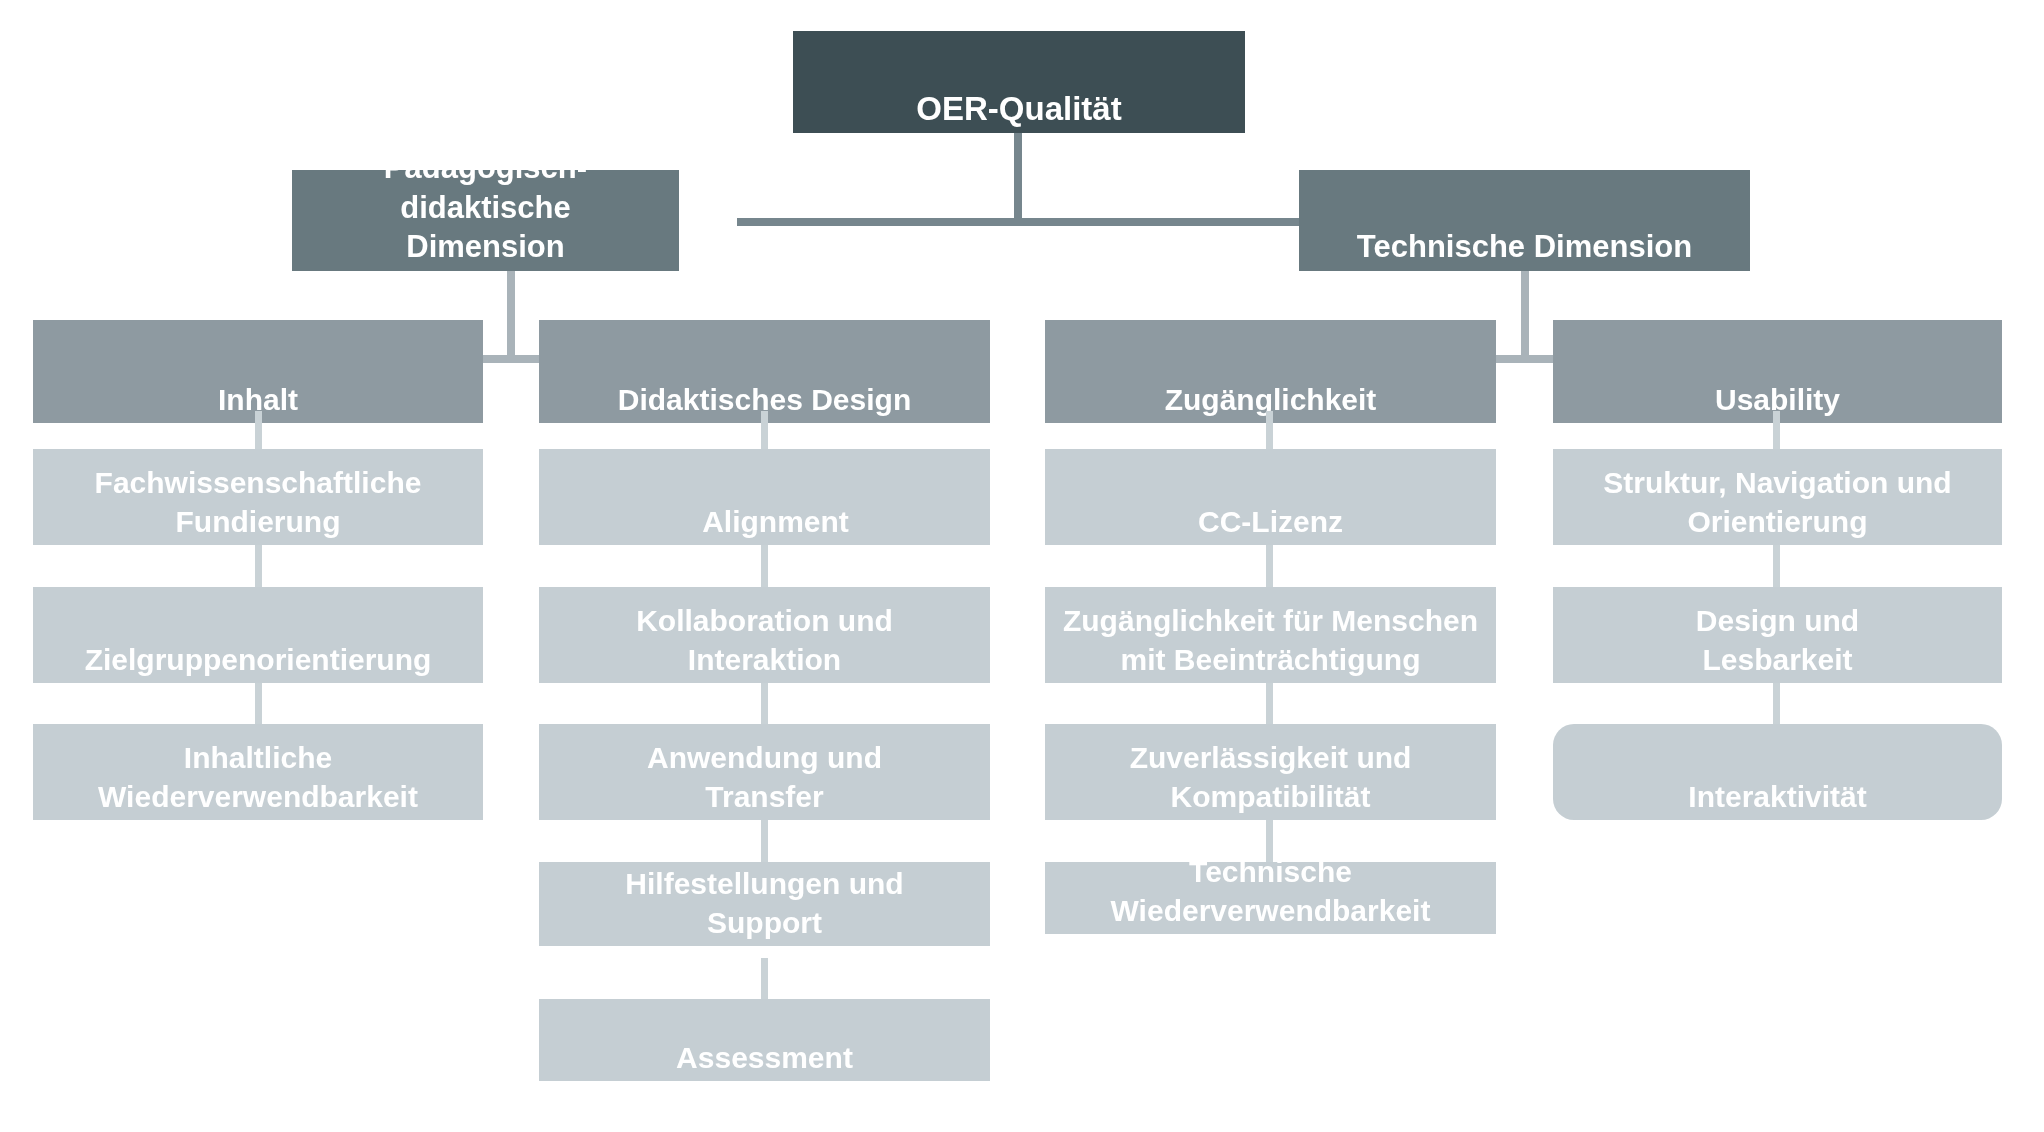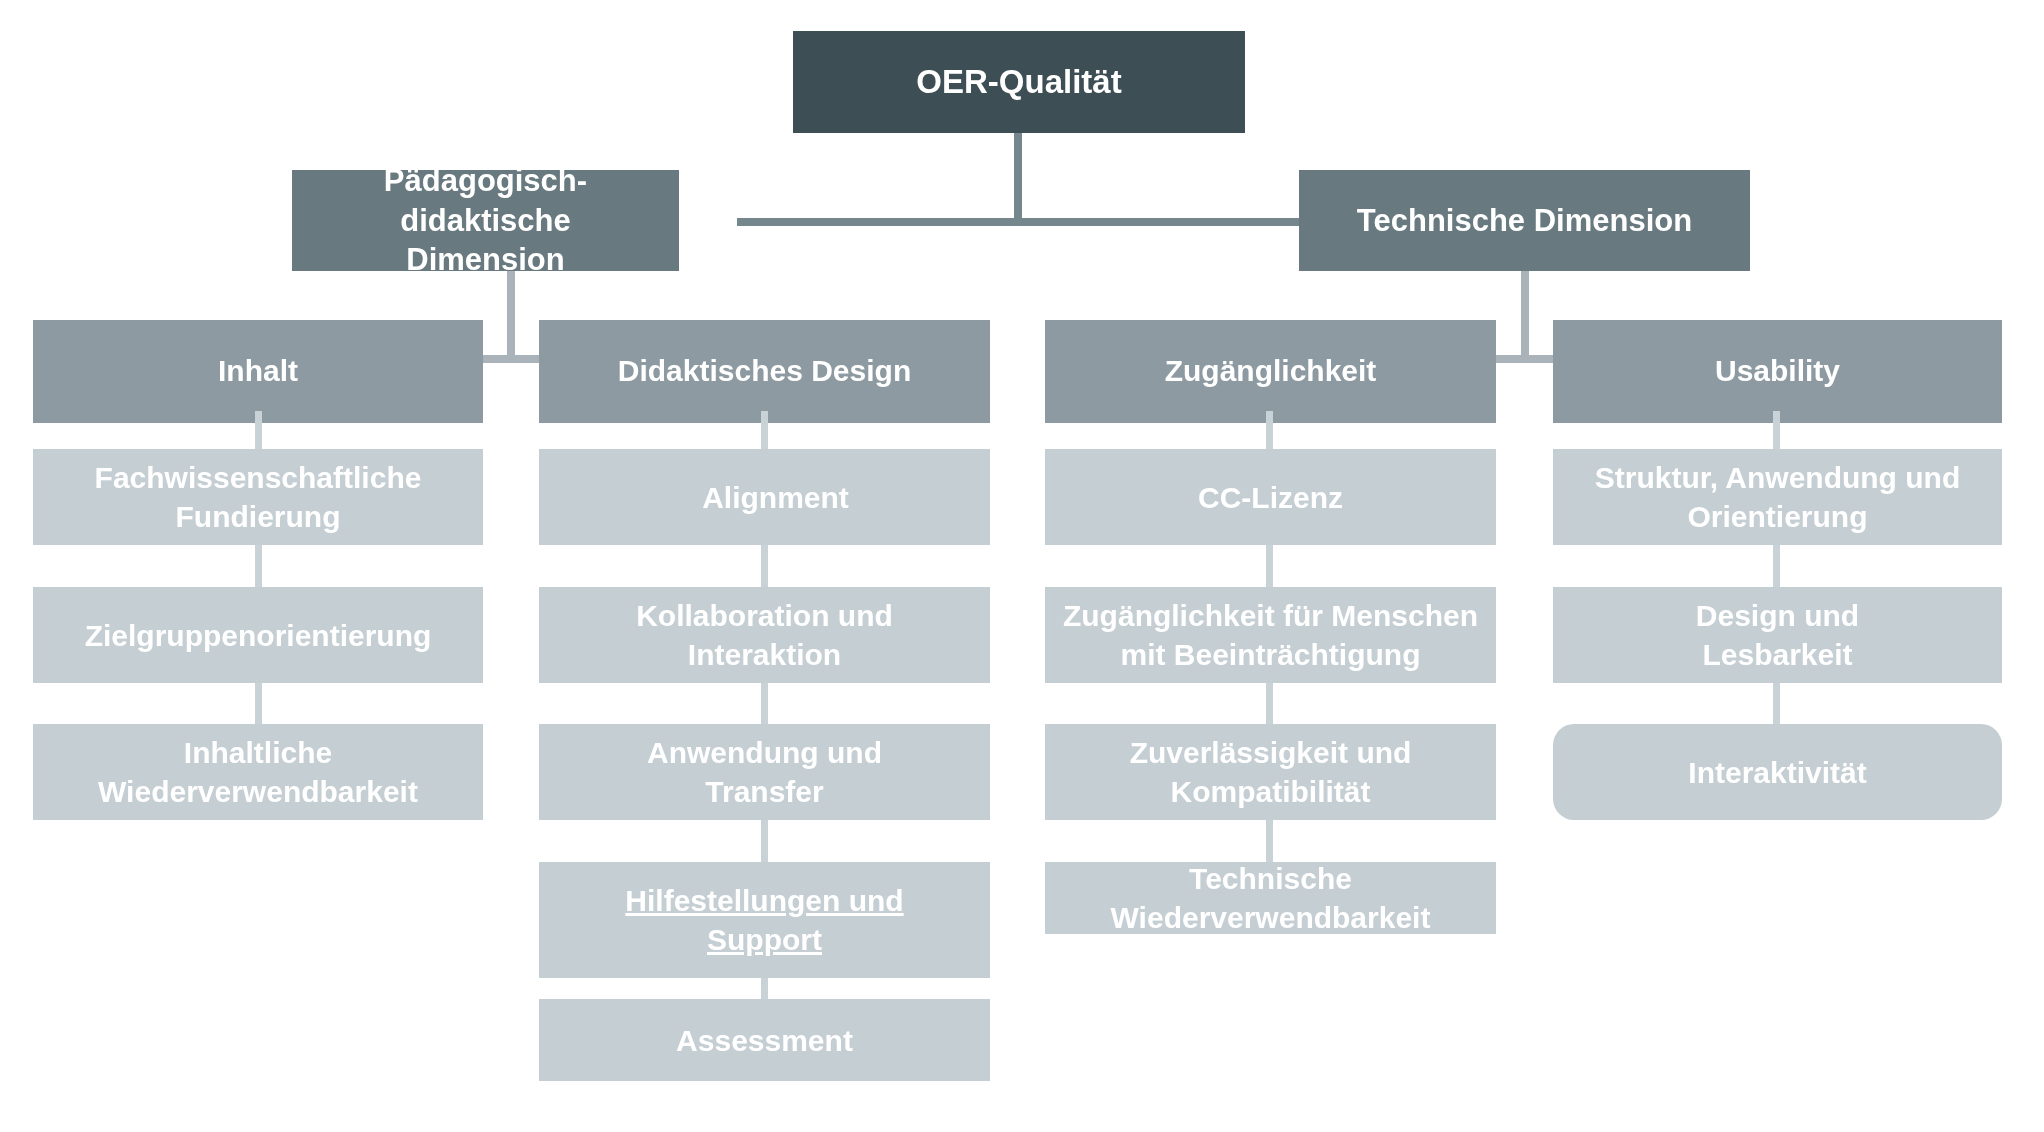--- a/index.html
+++ b/index.html
@@ -7,21 +7,21 @@
     position: relative;
     width: 2044px;
     height: 1132px;
     background: #ffffff;
     font-family: "Liberation Sans", "DejaVu Sans", sans-serif;
     overflow: hidden;
   }
   .node {
     position: absolute;
     display: flex;
-    align-items: center;
+    align-items: flex-end;
     justify-content: center;
     text-align: center;
     color: #ffffff;
     font-weight: bold;
     box-sizing: border-box;
     padding: 4px 10px;
   }
   .node .label { white-space: pre-line; display: block; }
   .lvl1 { background: #3d4e54; font-size: 33px; line-height: 1.25; }
   .lvl2 { background: #68797f; font-size: 31px; line-height: 1.28; }
@@ -105,21 +105,21 @@
     <span class="label">Alignment</span>
   </div>
   <div class="node lvl4" style="left:539px; top:587px; width:451px; height:96px;">
     <span class="label">Kollaboration und
 Interaktion</span>
   </div>
   <div class="node lvl4" style="left:539px; top:724px; width:451px; height:96px;">
     <span class="label">Anwendung und
 Transfer</span>
   </div>
-  <div class="node lvl4" style="left:539px; top:862px; width:451px; height:116px;text-decoration:underline;">
+  <div class="node lvl4" style="left:539px; top:862px; width:451px; height:84px;">
     <span class="label">Hilfestellungen und
 Support</span>
   </div>
   <div class="node lvl4" style="left:539px; top:999px; width:451px; height:82px;">
     <span class="label">Assessment</span>
   </div>
 
   <div class="node lvl4" style="left:1045px; top:449px; width:451px; height:96px;">
     <span class="label">CC-Lizenz</span>
   </div>
@@ -130,21 +130,21 @@
   <div class="node lvl4" style="left:1045px; top:724px; width:451px; height:96px;">
     <span class="label">Zuverlässigkeit und
 Kompatibilität</span>
   </div>
   <div class="node lvl4" style="left:1045px; top:862px; width:451px; height:72px;">
     <span class="label">Technische
 Wiederverwendbarkeit</span>
   </div>
 
   <div class="node lvl4" style="left:1553px; top:449px; width:449px; height:96px;">
-    <span class="label">Struktur, Anwendung und
+    <span class="label">Struktur, Navigation und
 Orientierung</span>
   </div>
   <div class="node lvl4" style="left:1553px; top:587px; width:449px; height:96px;">
     <span class="label">Design und
 Lesbarkeit</span>
   </div>
   <div class="node lvl4" style="left:1553px; top:724px; width:449px; height:96px;border-radius:21px;">
     <span class="label">Interaktivität</span>
   </div>
 

